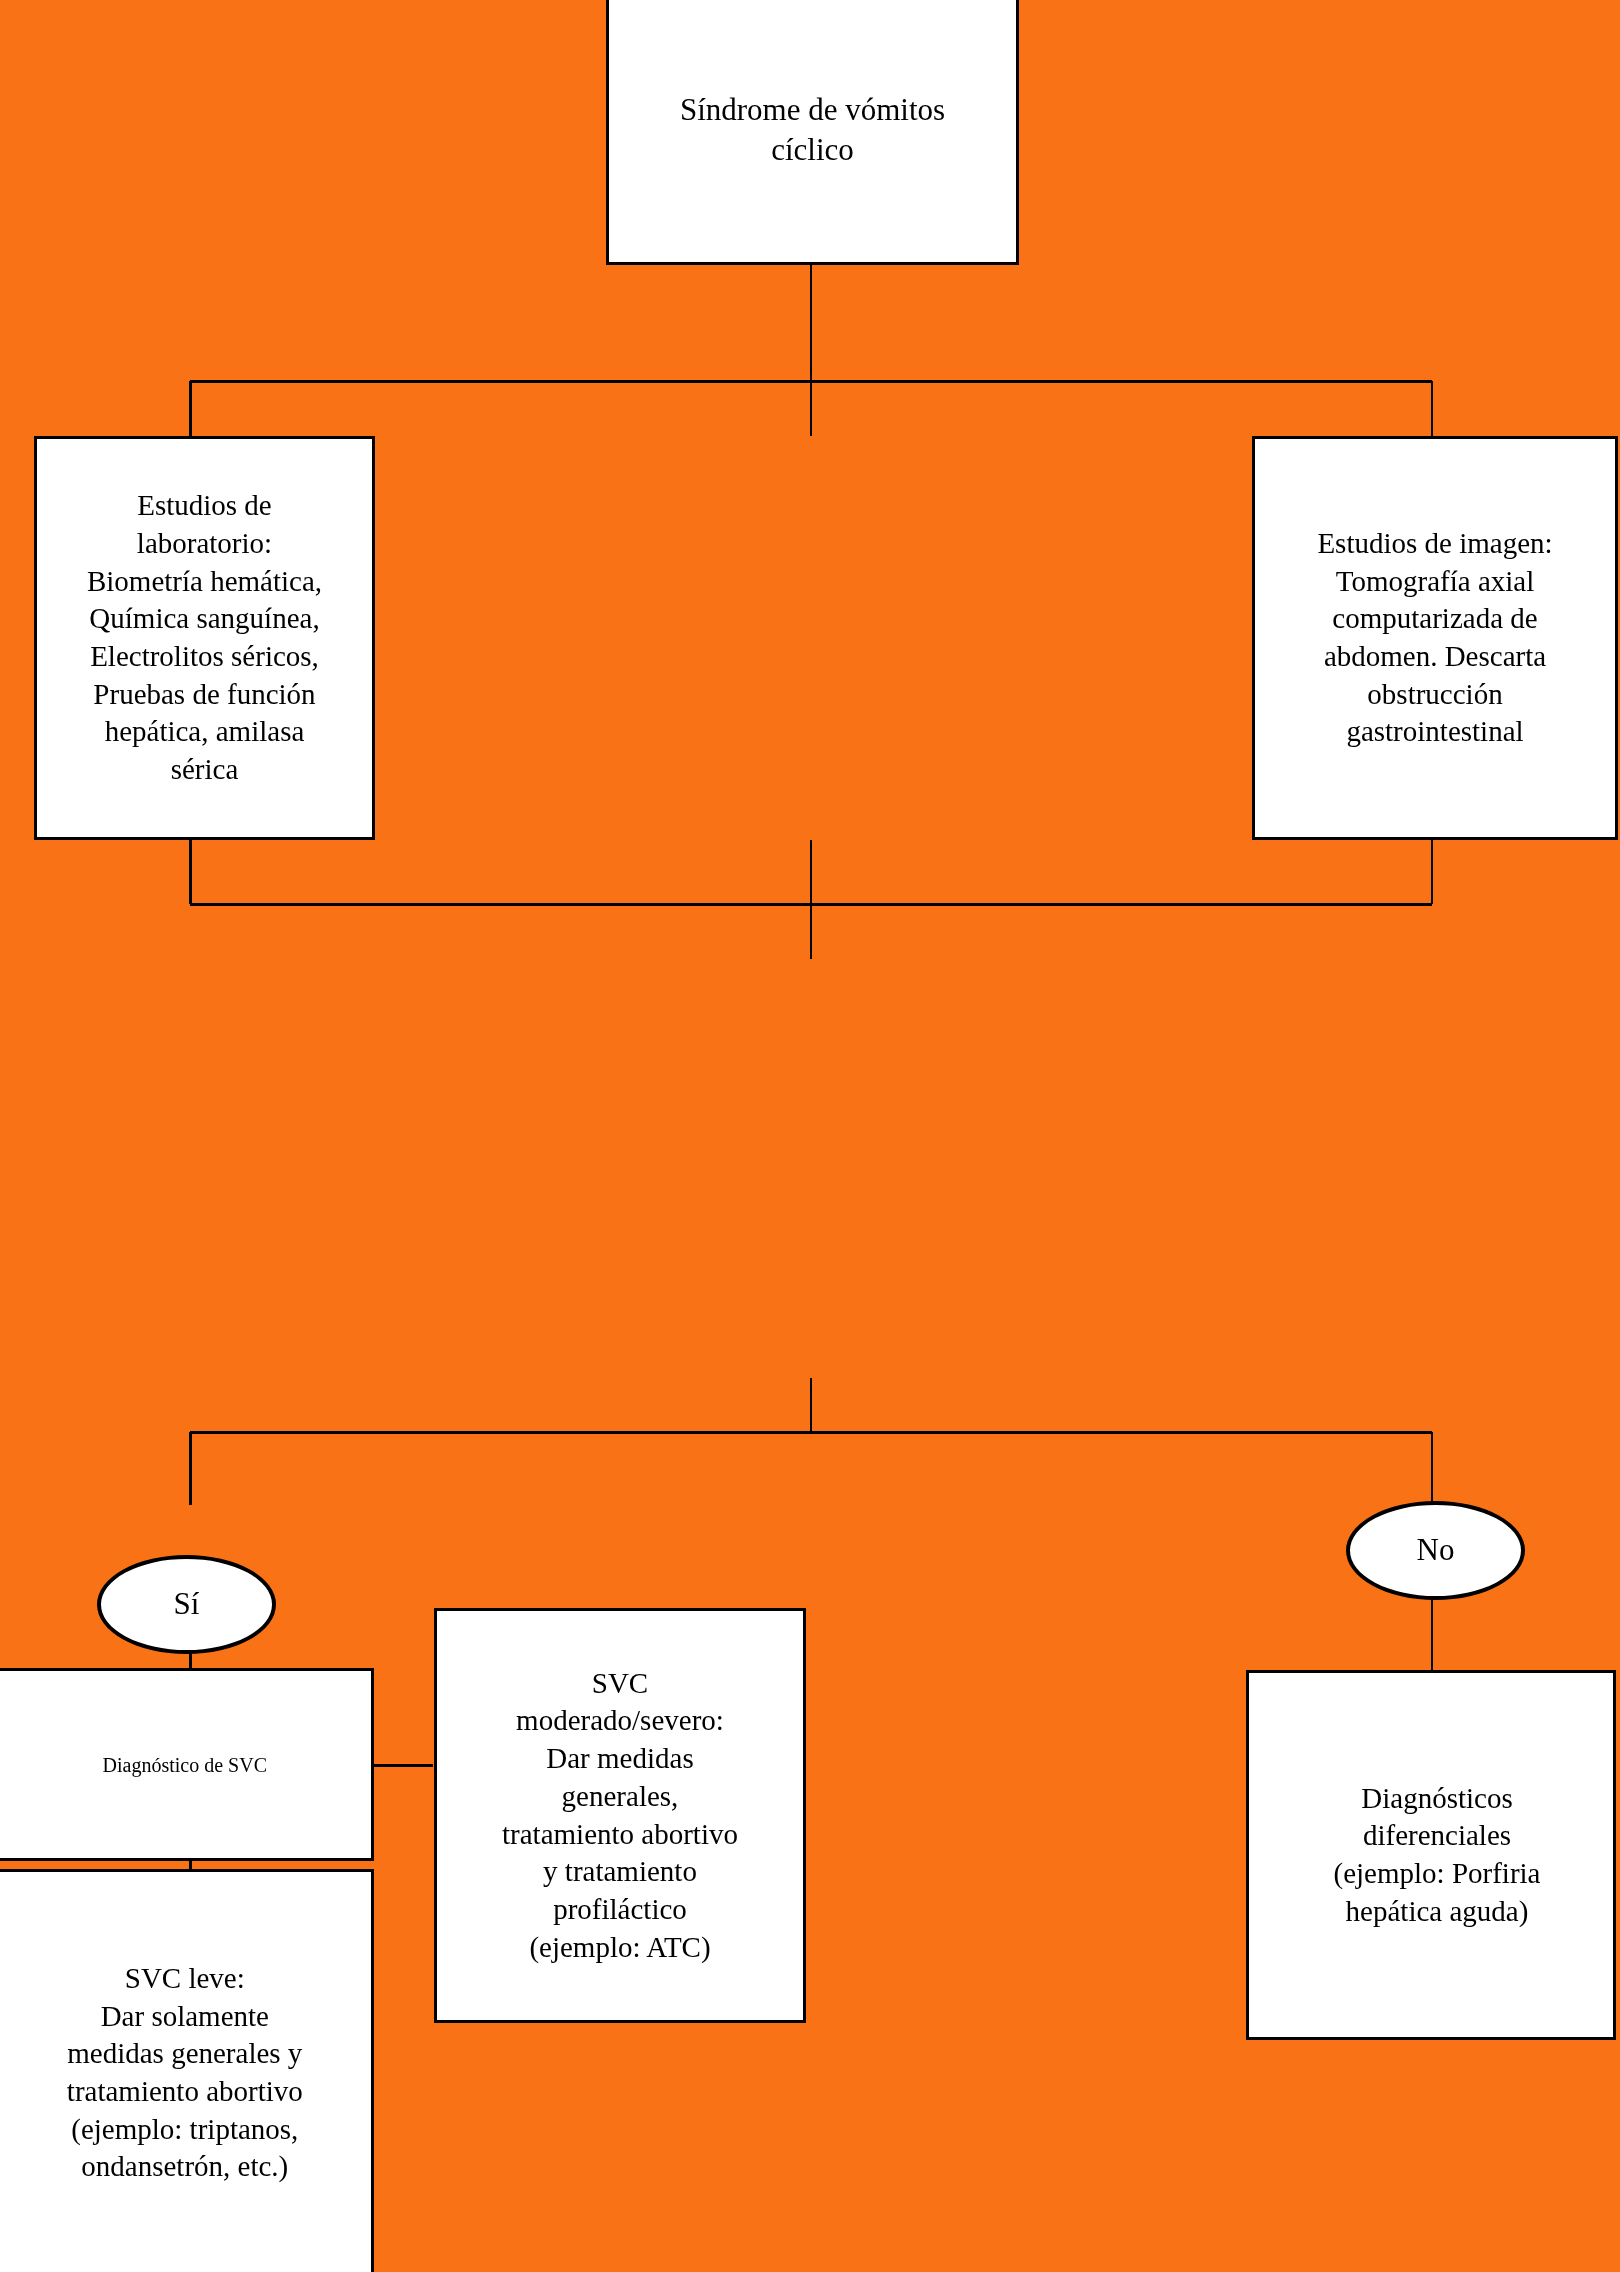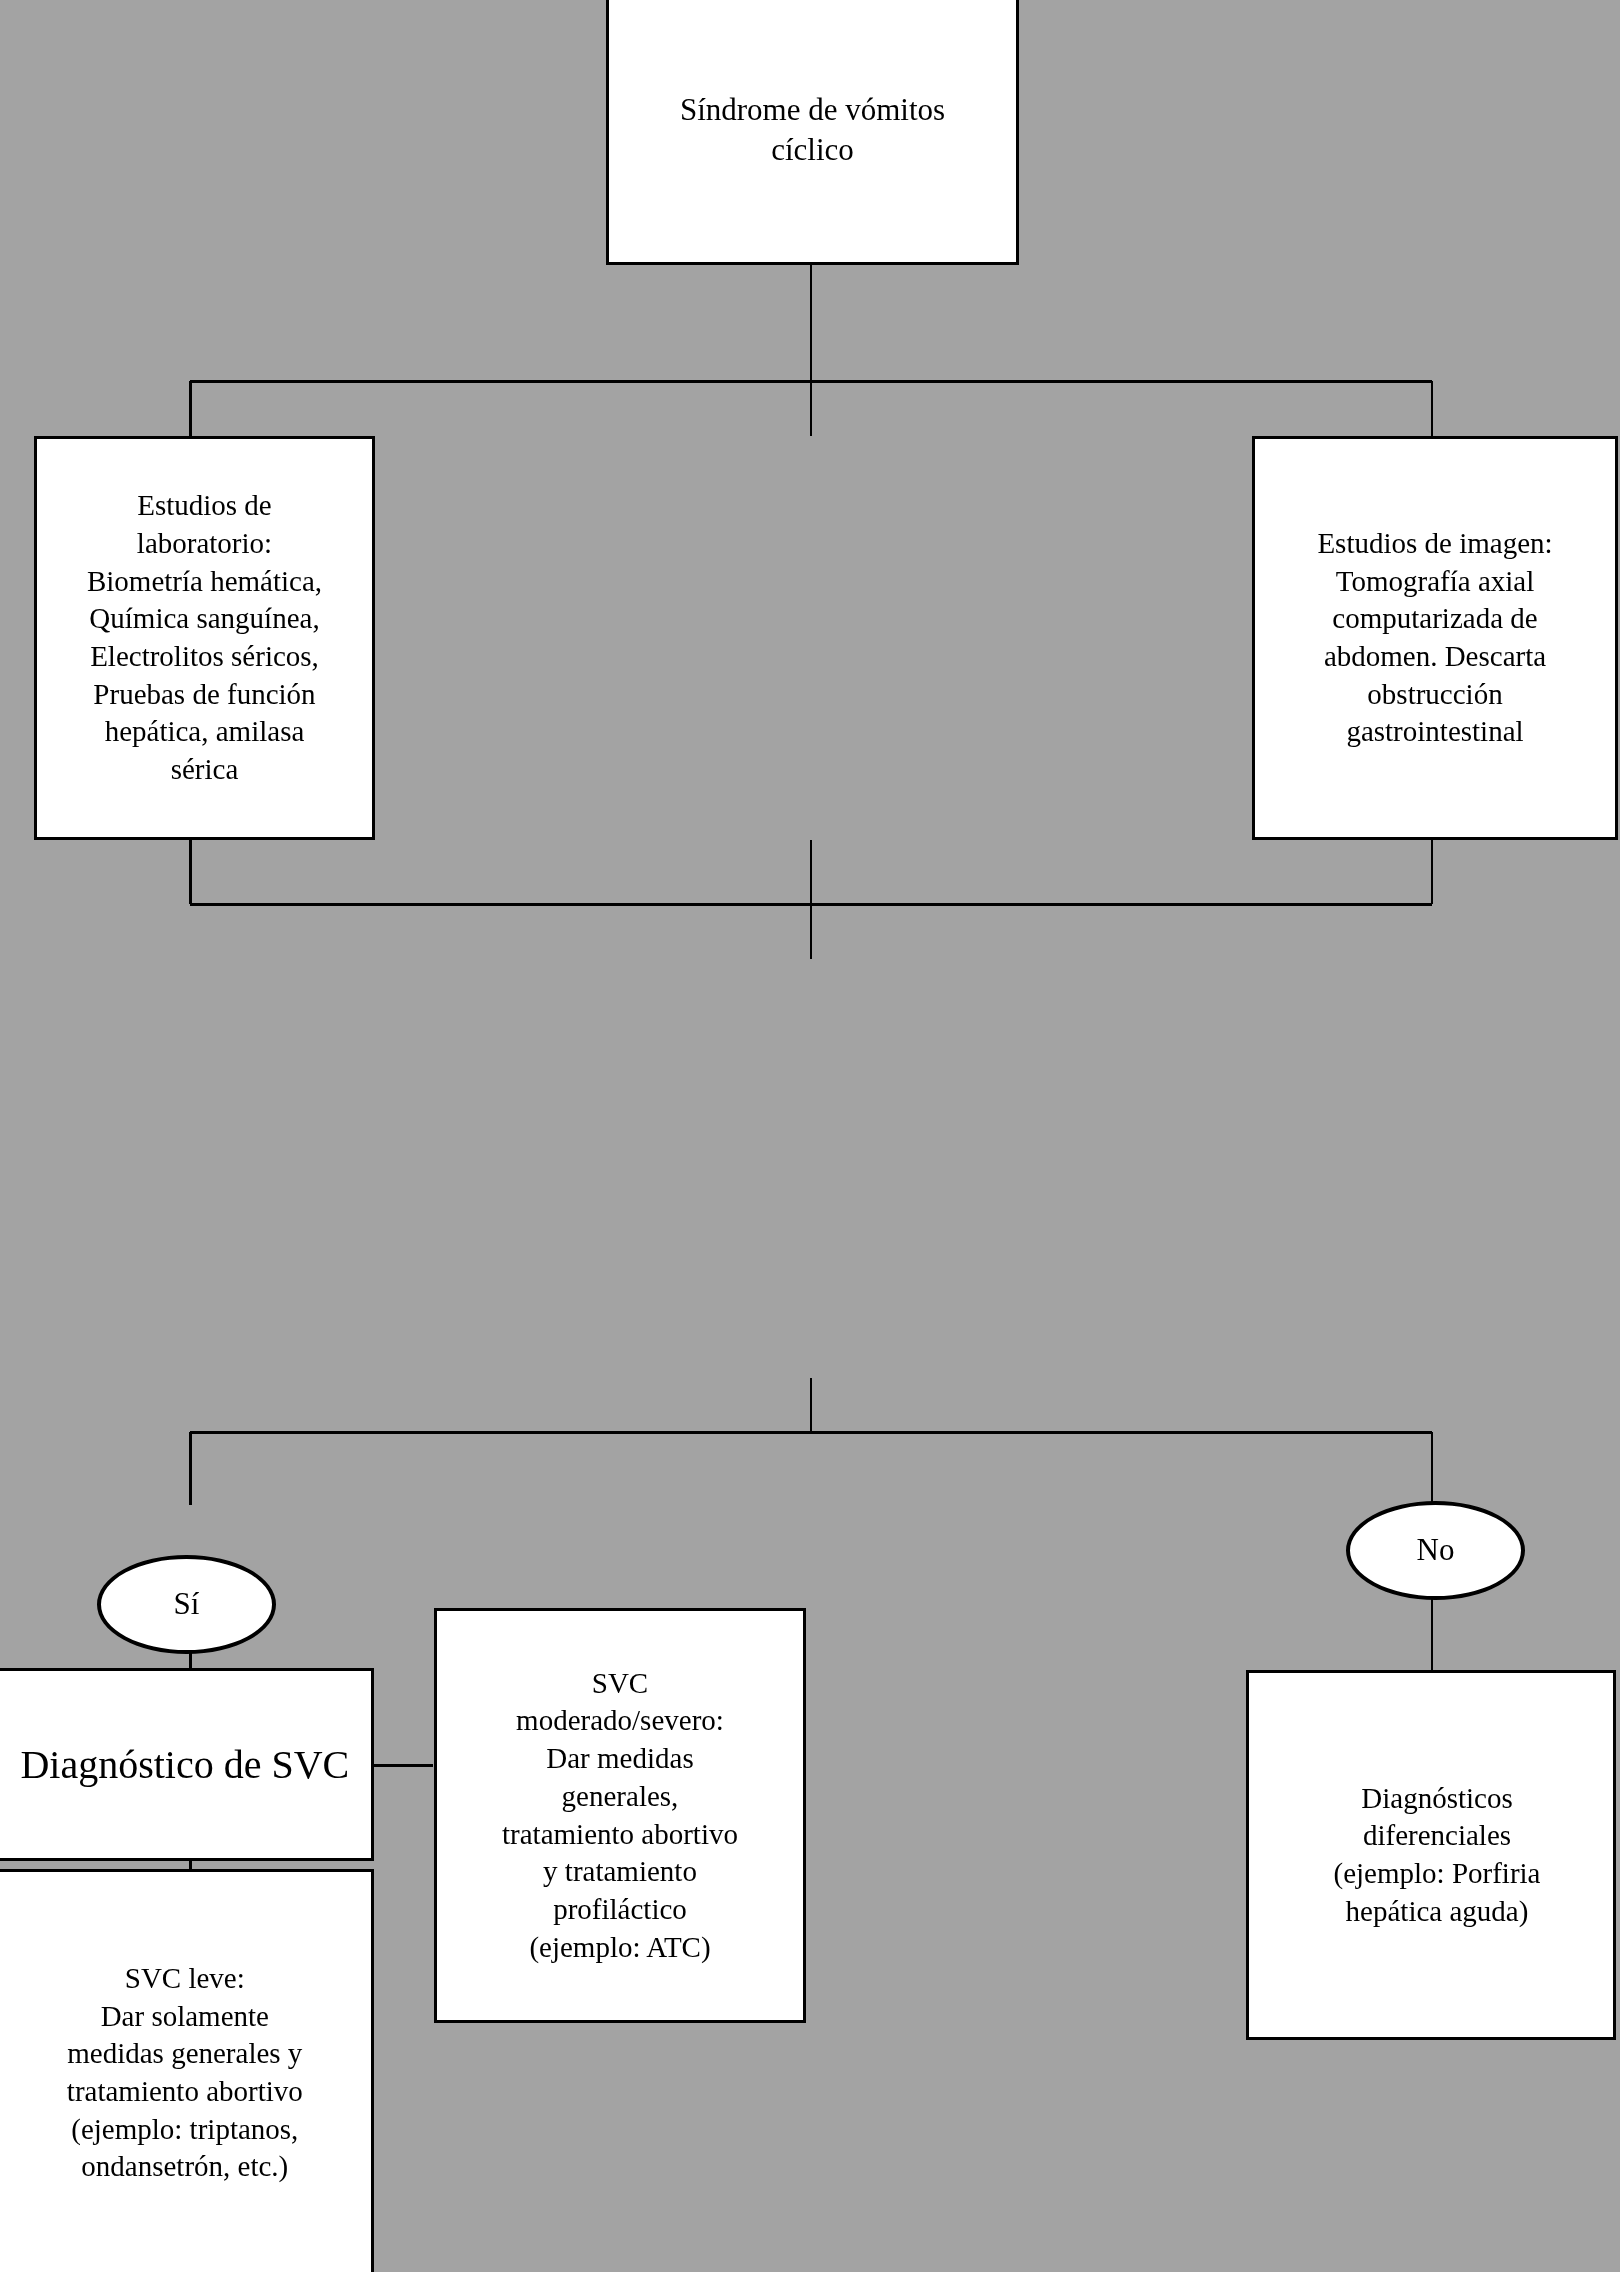--- a/index.html
+++ b/index.html
@@ -11,21 +11,21 @@
     width: 1620px;
     height: 2273px;
     font-family: "Liberation Serif", "DejaVu Serif", serif;
     color: #000000;
     overflow: hidden;
   }
   #flowchart-root {
     position: relative;
     width: 1620px;
     height: 2273px;
-    background: #a3a3a3;
+    background: #f97316;
   }
   #connector-layer {
     position: absolute;
     left: 0;
     top: 0;
     width: 1620px;
     height: 2273px;
   }
   .node {
     position: absolute;
@@ -63,21 +63,21 @@
   #node-endo            { left: 632px;  top: 436px;   width: 361px;  height: 404px; }
   #node-img             { left: 1252px; top: 436px;   width: 366px;  height: 404px; }
 
   #node-decision        { left: 632px;  top: 959px;  width: 361px;  height: 420px; }
   #node-decision .node-text { font-size: 31px; }
 
   #node-yes             { left: 97px;  top: 1555px;  width: 179px;  height: 99px; }
   #node-no              { left: 1346px; top: 1501px;  width: 179px;  height: 99px; }
 
   #node-dx              { left: -4.2px;   top: 1668px;  width: 378px;  height: 193px; }
-  #node-dx .node-text   { font-size: 40px; }
+  #node-dx .node-text   { font-size: 20px; }
 
   #node-modsev          { left: 434px;  top: 1608px;  width: 372px;  height: 415px; }
   #node-leve            { left: -4.2px;   top: 1869px;  width: 378px;  height: 408px; }
   #node-ddx             { left: 1246px; top: 1670px;  width: 370px;  height: 370px; padding-left: 12px; }
 </style>
 </head>
 <body>
 
 <div id="flowchart-root">
 

